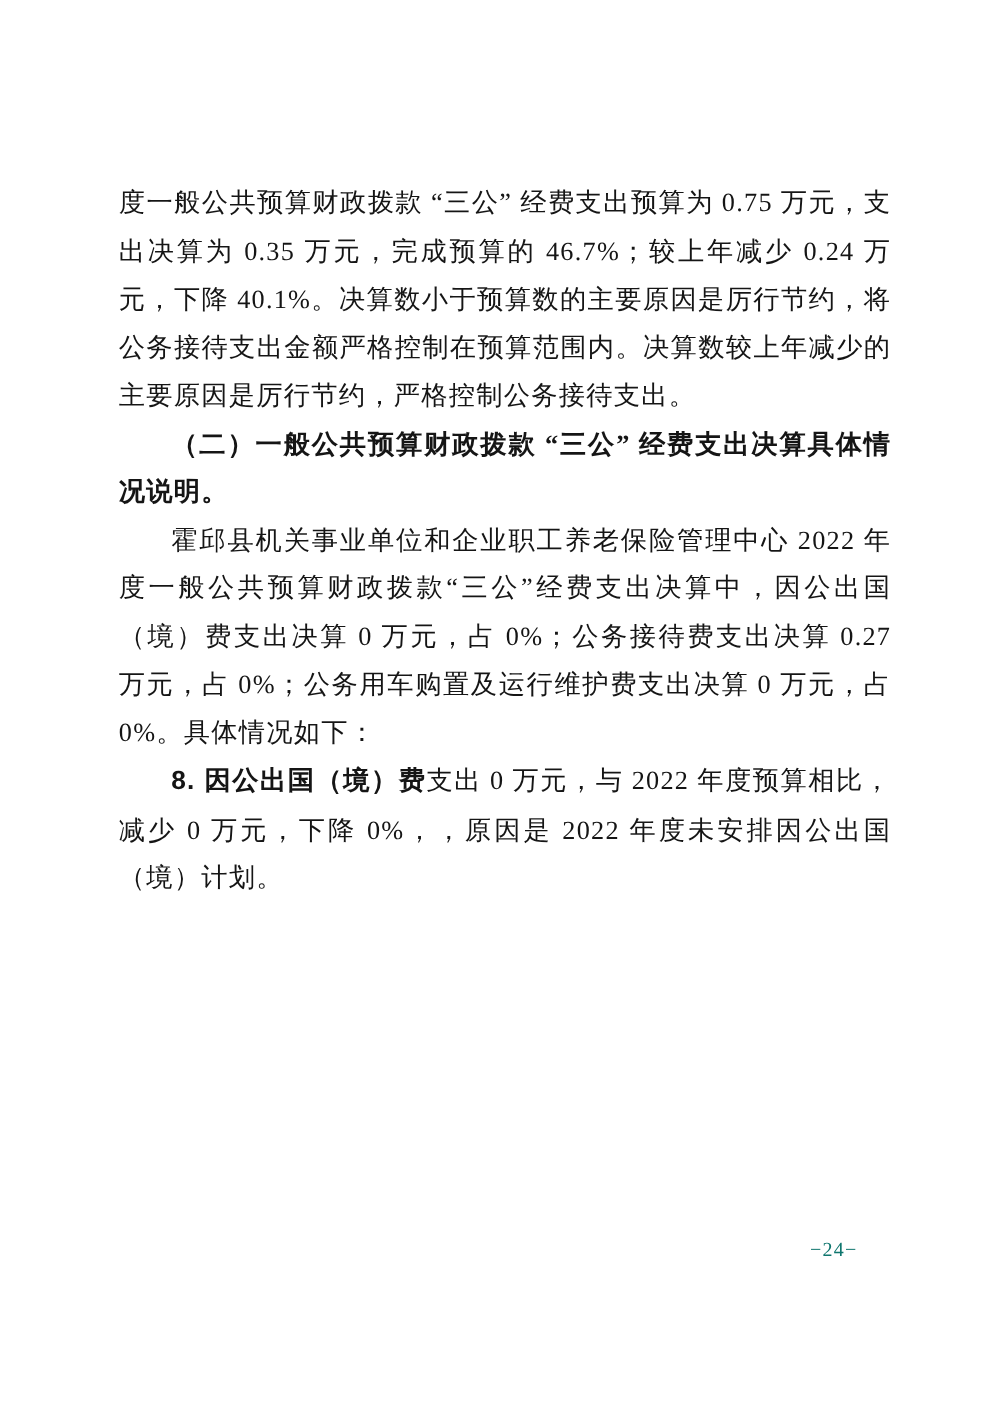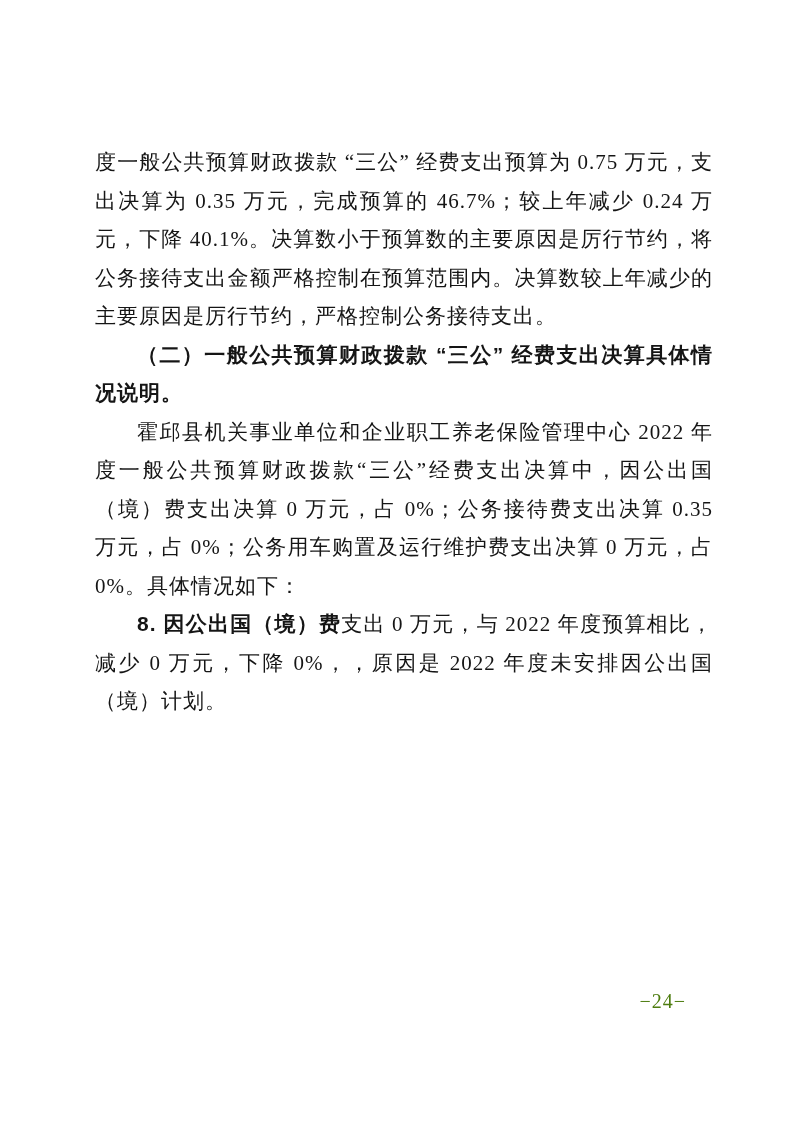--- a/index.html
+++ b/index.html
@@ -29,48 +29,48 @@
     letter-spacing: 1px;
     text-align: justify;
     text-justify: inter-character;
     word-break: break-all;
   }
   .indent {
     text-indent: 2em;
   }
   .heading {
     font-weight: 700;
-    font-family: Liberation Sans, sans-serif;
+    font-family: Liberation Serif, serif;
   }
   .lead {
     font-weight: 700;
     font-family: "Liberation Sans", "DejaVu Sans", sans-serif;
   }
   .page-number {
     position: absolute;
     top: 991px;
     right: 107px;
-    font-size: 20px;
+    font-size: 16px;
     line-height: 20px;
     letter-spacing: 1px;
-    color: #4d7c0f;
+    color: #0f766e;
   }
 </style>
 </head>
 <body>
 
 <div class="page">
 
   <div class="content">
 
     <p class="para">度一般公共预算财政拨款 “三公” 经费支出预算为 0.75 万元，支出决算为 0.35 万元，完成预算的 46.7%；较上年减少 0.24 万元，下降 40.1%。决算数小于预算数的主要原因是厉行节约，将公务接待支出金额严格控制在预算范围内。决算数较上年减少的主要原因是厉行节约，严格控制公务接待支出。</p>
 
     <p class="para indent heading">（二）一般公共预算财政拨款 “三公” 经费支出决算具体情况说明。</p>
 
-    <p class="para indent">霍邱县机关事业单位和企业职工养老保险管理中心 2022 年度一般公共预算财政拨款“三公”经费支出决算中，因公出国（境）费支出决算 0 万元，占 0%；公务接待费支出决算 0.35 万元，占 0%；公务用车购置及运行维护费支出决算 0 万元，占 0%。具体情况如下：</p>
+    <p class="para indent">霍邱县机关事业单位和企业职工养老保险管理中心 2022 年度一般公共预算财政拨款“三公”经费支出决算中，因公出国（境）费支出决算 0 万元，占 0%；公务接待费支出决算 0.27 万元，占 0%；公务用车购置及运行维护费支出决算 0 万元，占 0%。具体情况如下：</p>
 
     <p class="para indent"><span class="lead">8. 因公出国（境）费</span><span>支出 0 万元，与 2022 年度预算相比，减少 0 万元，下降 0%，，原因是 2022 年度未安排因公出国（境）计划。</span></p>
 
 
   </div>
 
   <div class="page-number">−24−</div>
 
 </div>
 

